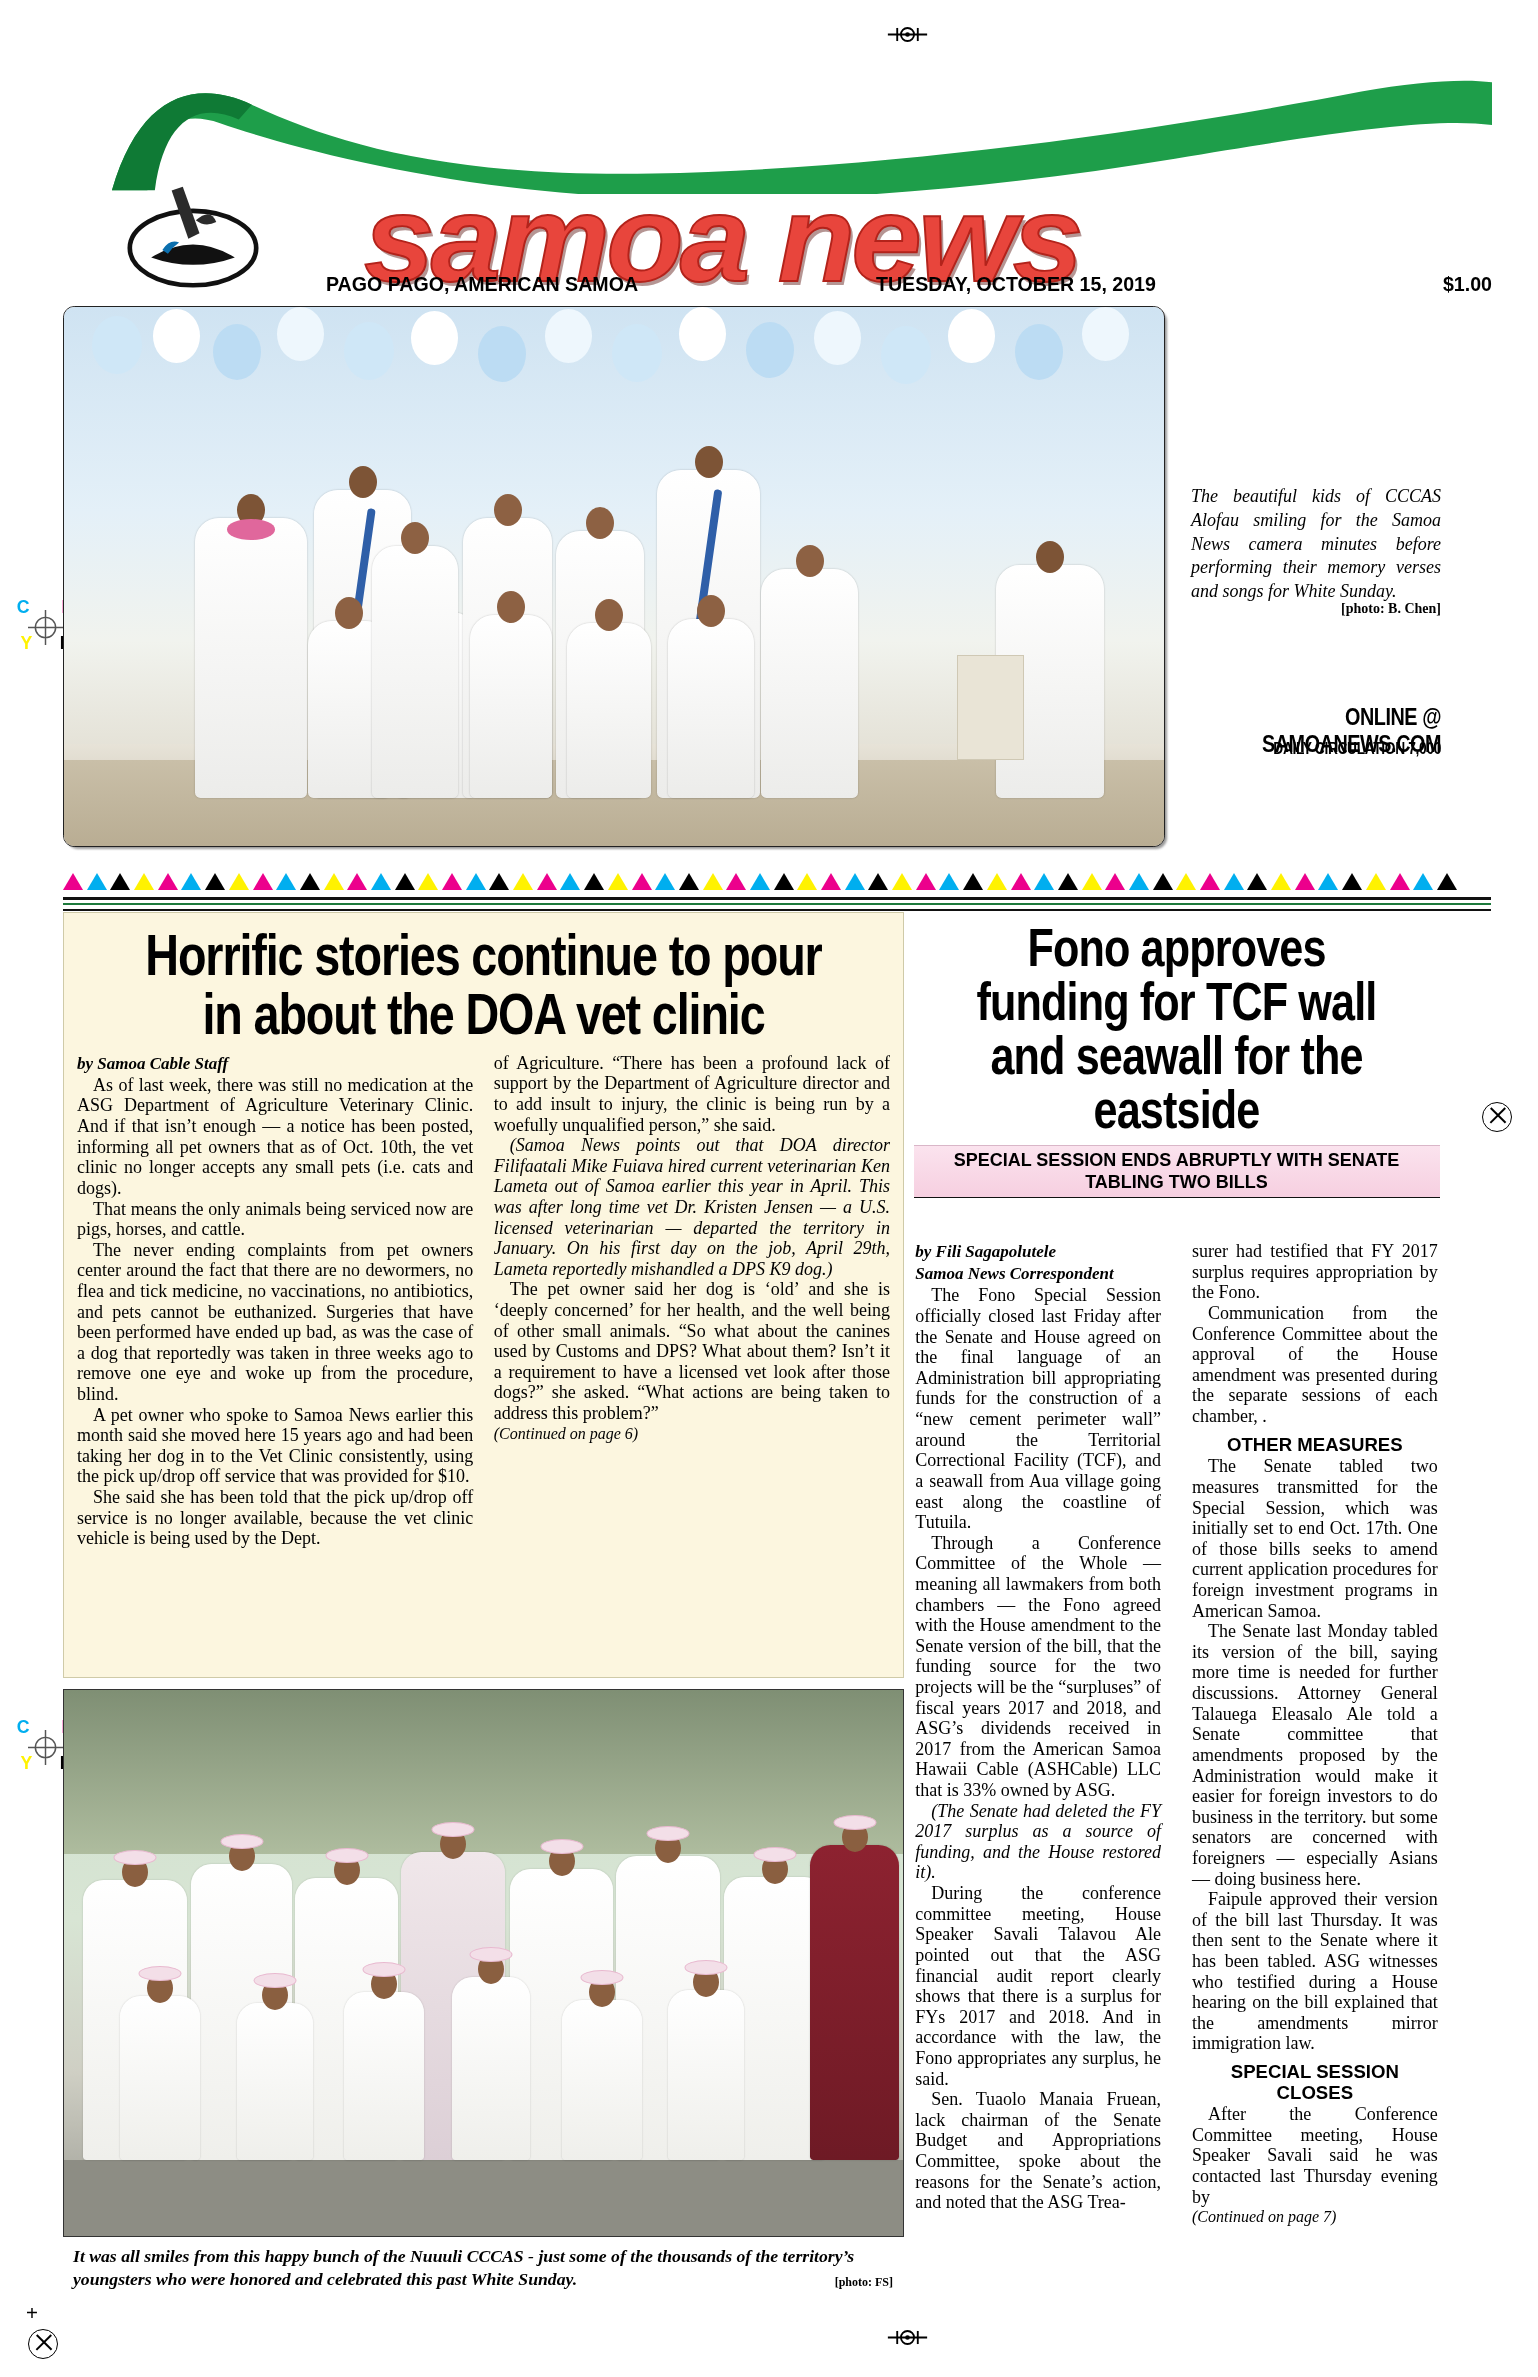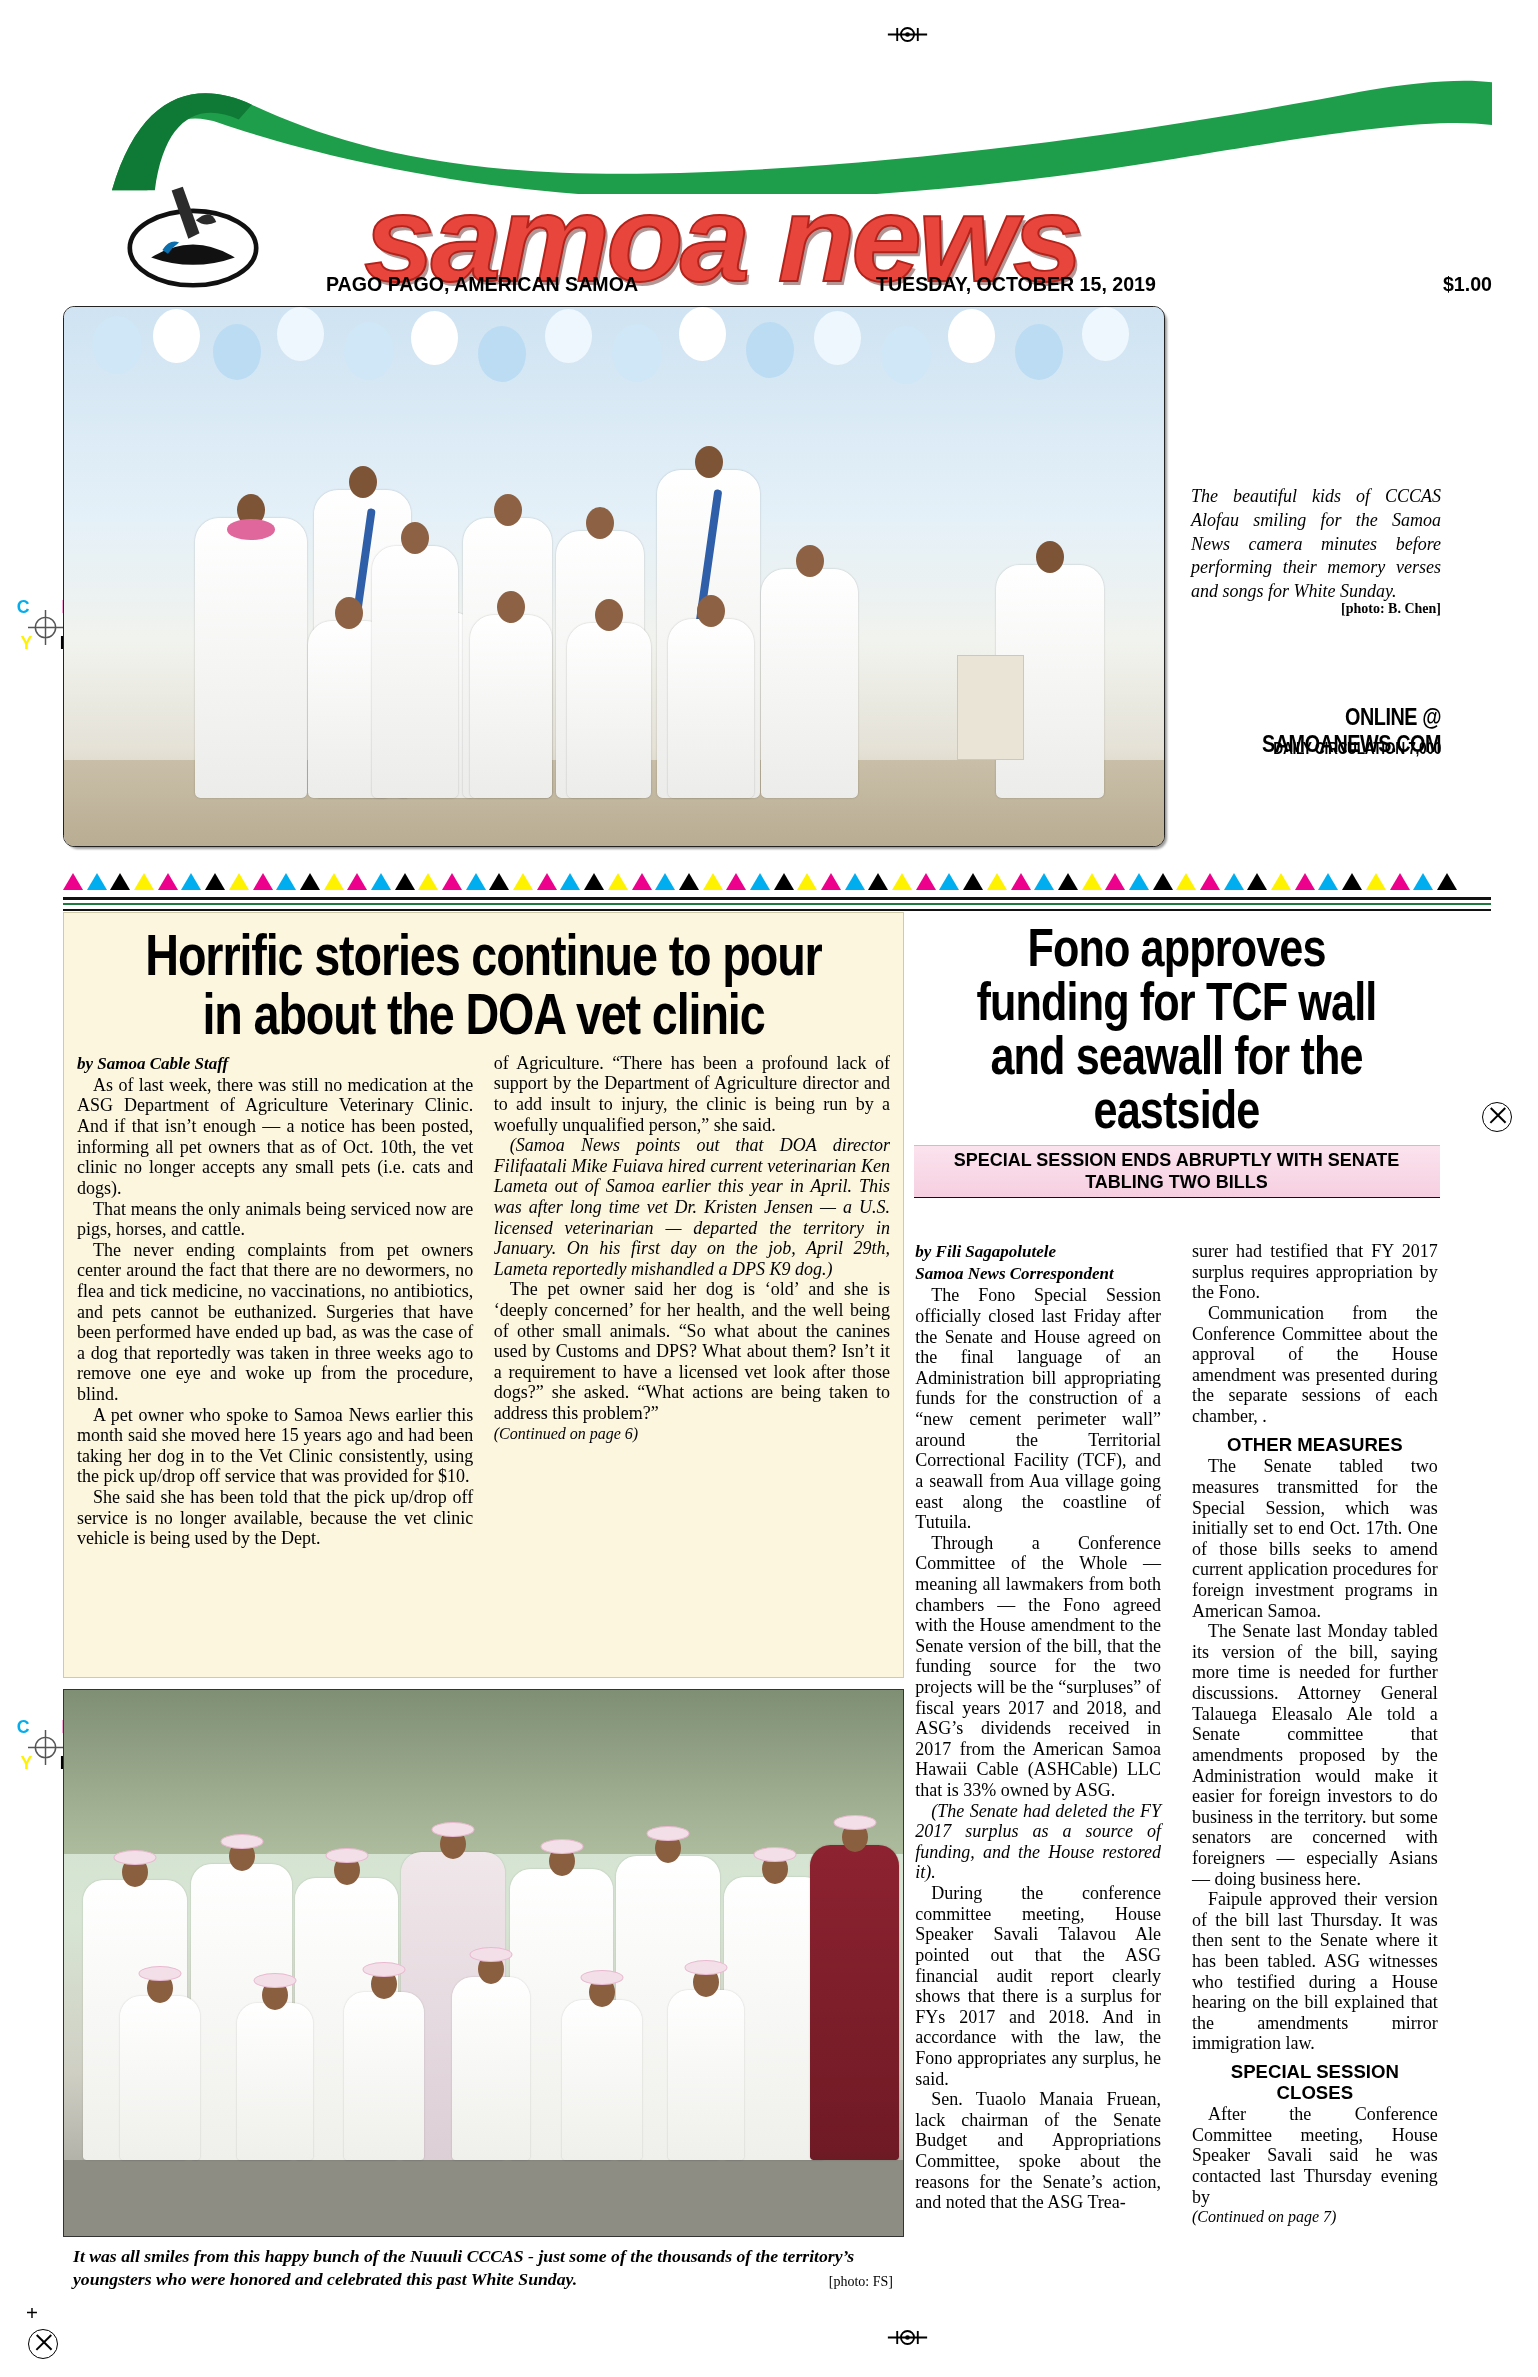--- a/index.html
+++ b/index.html
@@ -124,21 +124,21 @@
   .fig{position:absolute;bottom:14%;background:linear-gradient(#ffffff,#efefeb);
      border-radius:20.5px 20.5px 3.7px 3.7px;box-shadow:0 0 1.9px rgba(0,0,0,.2);}
   .fig .head{position:absolute;left:50%;top:-22.4px;transform:translateX(-50%);
      width:26px;height:30px;border-radius:50%;background:#8a5f40;}
   .fig .ula{position:absolute;left:50%;top:-30px;transform:translateX(-50%);
      width:41px;height:13px;border-radius:50%;background:#f3dfe8;border:1.9px solid #e8b9cf;}
 
   .caption-bottom{position:absolute;left:73px;top:2245px;width:820px;
      font-family:"Liberation Serif",serif;font-style:italic;font-weight:bold;font-size:17.7px;
      line-height:1.3;text-align:left;}
-  .cap-credit{position:absolute;right:0;bottom:0;font-weight:normal;font-style:normal;font-size:14px;}
+  .cap-credit{position:absolute;right:0;bottom:0;font-weight:bold;font-style:normal;font-size:12px;}
 
   .circle-x{position:absolute;width:28px;height:28px;border:1.9px solid #000;border-radius:50%;}
   .circle-x:before,.circle-x:after{content:"";position:absolute;left:50%;top:1.9px;
      width:1.9px;height:20.5px;background:#000;}
   .circle-x:before{transform:rotate(45deg);}
   .circle-x:after{transform:rotate(-45deg);}
   .plus{position:absolute;font-family:"Liberation Sans",sans-serif;font-size:20.5px;line-height:1;}
 </style>
 </head>
 <body>

